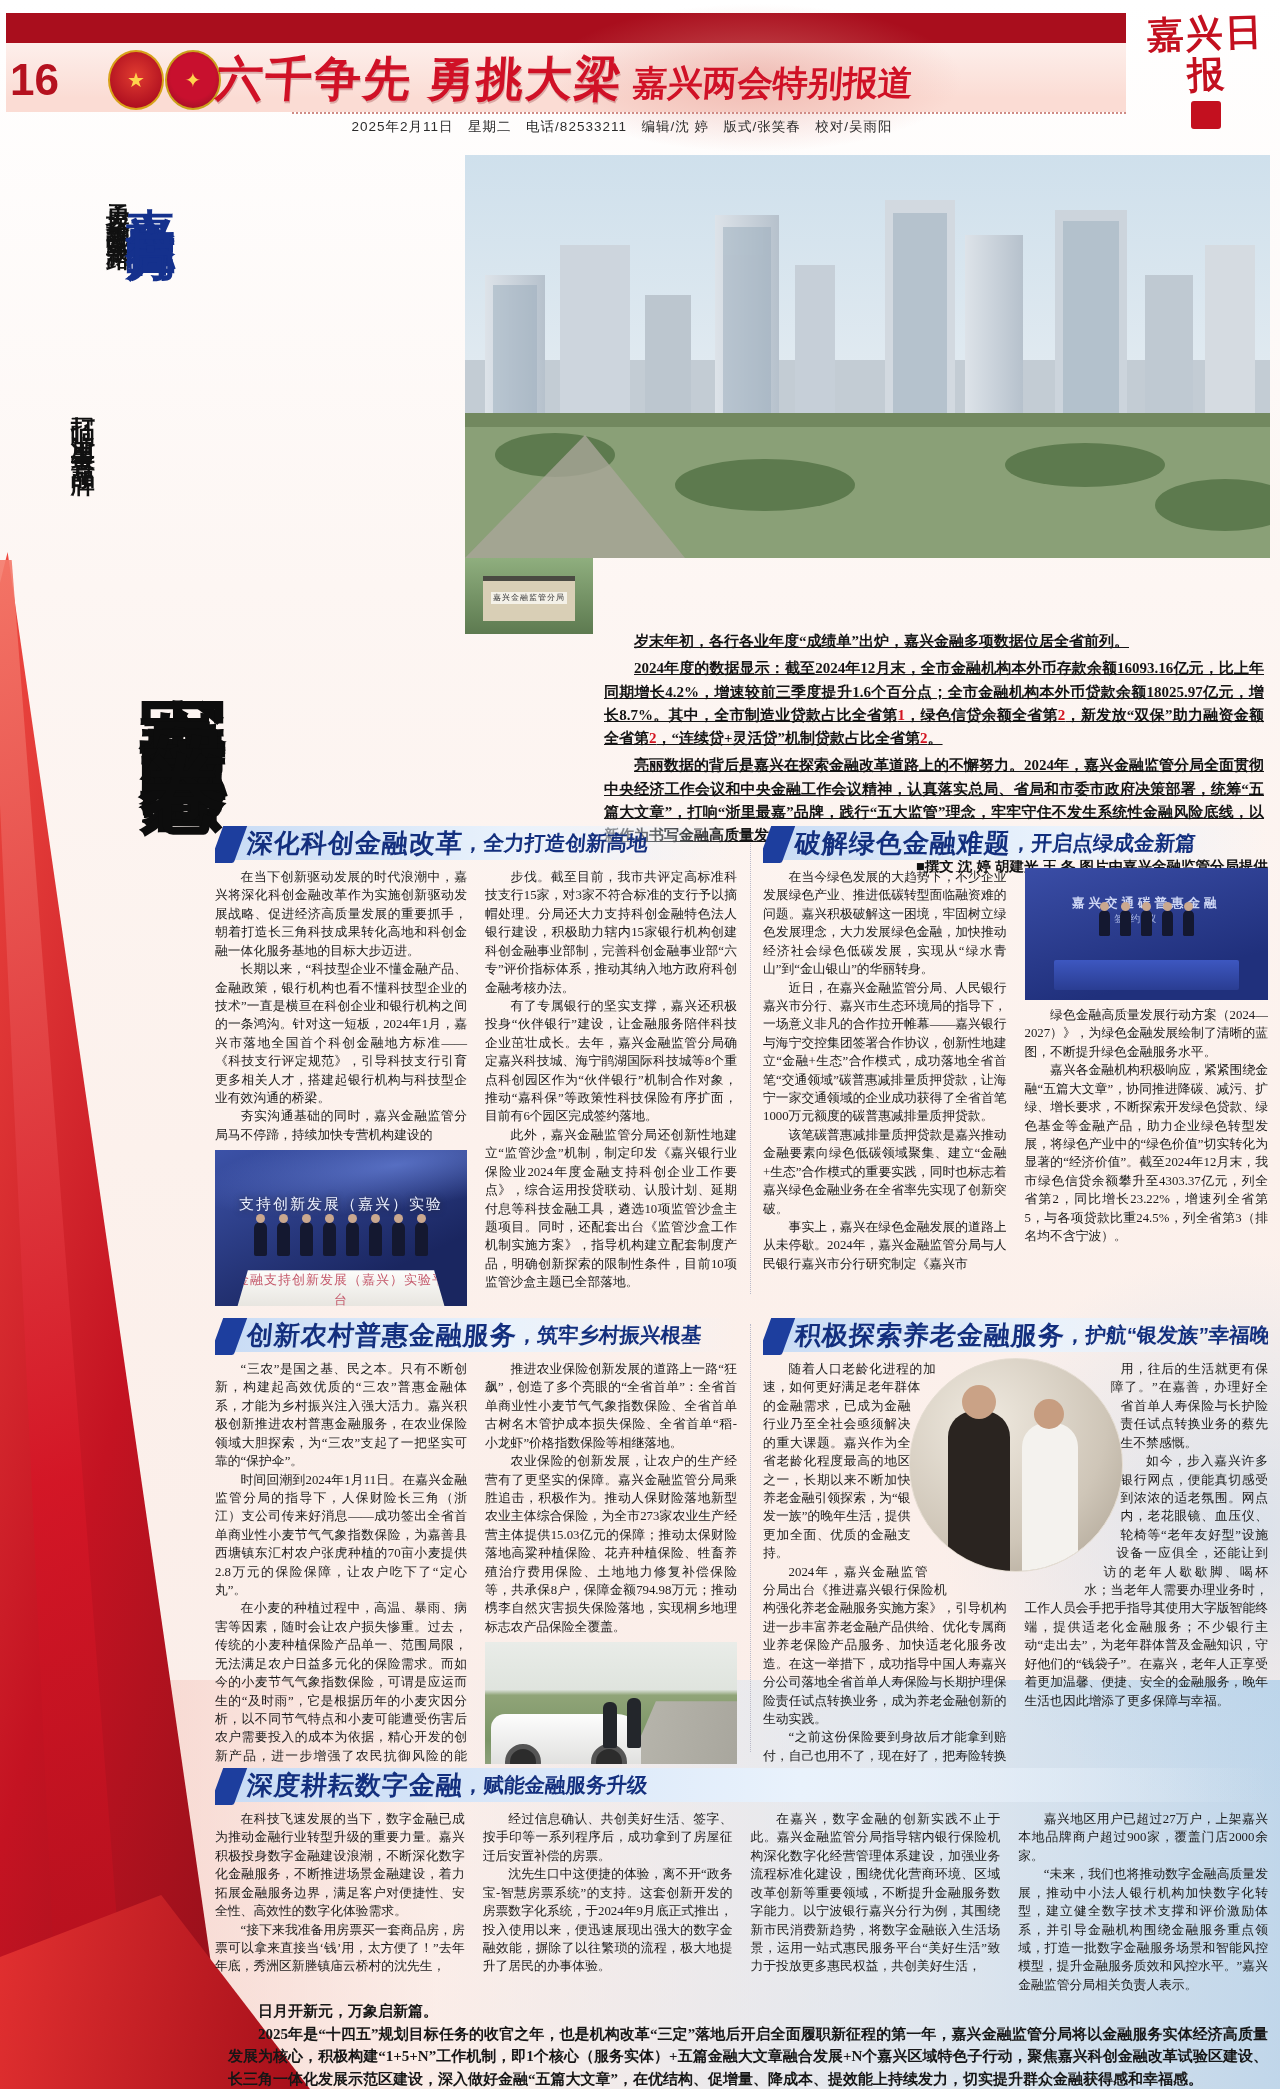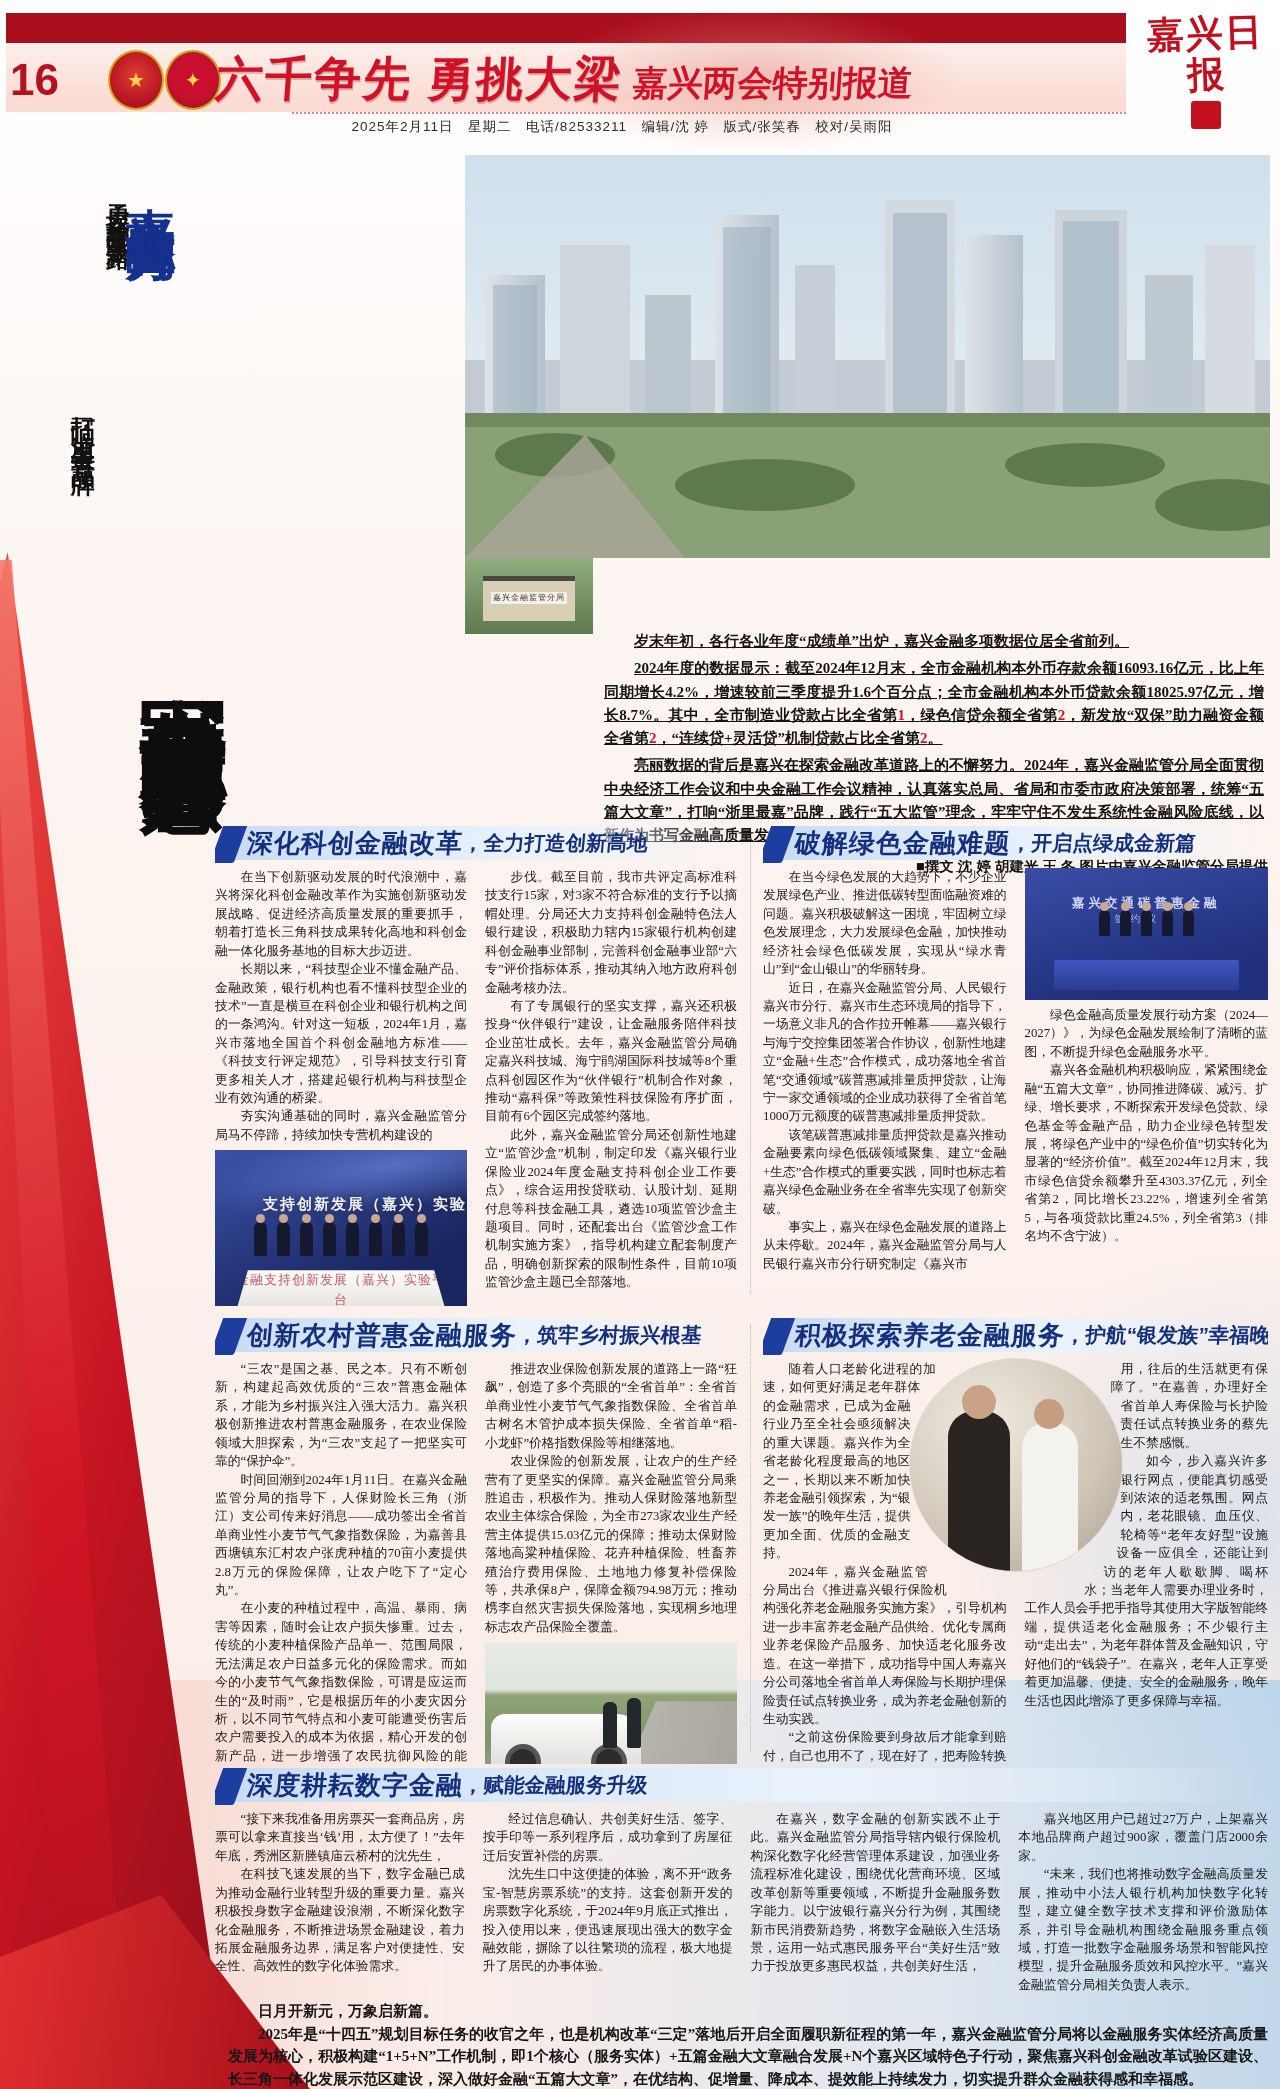--- a/index.html
+++ b/index.html
@@ -77,21 +77,21 @@
   .shead .h1{font-size:26px;font-weight:900;color:#132f7e;transform:skewX(-5deg);margin-left:18px;letter-spacing:1px;}
   .shead .h2{font-size:20.5px;font-weight:900;color:#132f7e;transform:skewX(-5deg);}
   .cols{display:flex;gap:18px;}
   .col{flex:1;min-width:0;font-family:"Liberation Serif",serif;font-size:12.8px;line-height:1.44;text-align:justify;color:#1b1b1b;}
   .col p{margin:0;text-indent:2em;}
   .vsep{position:absolute;border-left:1px dotted #b9b9c8;width:0;z-index:2;}
   
   .fig{position:relative;margin-top:6px;overflow:hidden;}
   .fig-stage{height:172px;background:linear-gradient(155deg,#3c52a8,#1a2660 70%);}
   .fig-stage .beam{position:absolute;left:-20px;top:-30px;width:160%;height:90px;background:radial-gradient(ellipse,rgba(130,160,255,.5),transparent 70%);transform:rotate(-8deg);}
-  .fig-stage .cap{position:absolute;left:0;right:0;top:44px;text-align:right;color:#eef2ff;font-weight:700;font-size:15px;letter-spacing:2px;text-shadow:0 0 6px #223;}
+  .fig-stage .cap{position:absolute;left:0;right:0;top:44px;text-align:center;color:#eef2ff;font-weight:400;font-size:15px;letter-spacing:2px;text-shadow:0 0 6px #223;}
   .people{position:absolute;left:0;right:0;display:flex;justify-content:center;gap:10px;}
   .fig-stage .people{top:72px;}
   .person{width:13px;height:34px;background:#141830;border-radius:6px 6px 2px 2px;}
   .person::before{content:"";display:block;width:9px;height:9px;border-radius:50%;background:#caa88f;margin:-8px auto 1px;}
   .fig-stage .table{position:absolute;left:8%;right:8%;bottom:8px;height:44px;background:linear-gradient(#fdfdfb,#e3e0da);
     clip-path:polygon(6% 0,94% 0,100% 100%,0 100%);text-align:center;}
   .fig-stage .table span{font-size:13px;color:#c4586a;line-height:20px;letter-spacing:1px;}
   .fig-sign{height:132px;background:linear-gradient(165deg,#3a4da6,#20307c 75%);margin-top:0;margin-bottom:6px;}
   .fig-sign .cap1{position:absolute;left:0;right:0;top:26px;text-align:center;color:#dfe7ff;font-size:12.5px;font-weight:700;letter-spacing:4px;opacity:.9;}
   .fig-sign .cap2{position:absolute;left:0;right:0;top:44px;text-align:center;color:#cdd8f8;font-size:10px;letter-spacing:6px;opacity:.75;}
@@ -325,22 +325,22 @@
     </div>
   </div>
 
   <div class="section s5">
     <div class="shead">
       <span class="h1">深度耕耘数字金融</span>
         <span class="h2">，赋能金融服务升级</span>
     </div>
     <div class="cols">
       <div class="col">
+        <p>在科技飞速发展的当下，数字金融已成为推动金融行业转型升级的重要力量。嘉兴积极投身数字金融建设浪潮，不断深化数字化金融服务，不断推进场景金融建设，着力拓展金融服务边界，满足客户对便捷性、安全性、高效性的数字化体验需求。</p>
         <p>“接下来我准备用房票买一套商品房，房票可以拿来直接当‘钱’用，太方便了！”去年年底，秀洲区新塍镇庙云桥村的沈先生，</p>
-        <p>在科技飞速发展的当下，数字金融已成为推动金融行业转型升级的重要力量。嘉兴积极投身数字金融建设浪潮，不断深化数字化金融服务，不断推进场景金融建设，着力拓展金融服务边界，满足客户对便捷性、安全性、高效性的数字化体验需求。</p>
       </div>
       <div class="col">
         <p>经过信息确认、共创美好生活、签字、按手印等一系列程序后，成功拿到了房屋征迁后安置补偿的房票。</p>
         <p>沈先生口中这便捷的体验，离不开“政务宝-智慧房票系统”的支持。这套创新开发的房票数字化系统，于2024年9月底正式推出，投入使用以来，便迅速展现出强大的数字金融效能，摒除了以往繁琐的流程，极大地提升了居民的办事体验。</p>
       </div>
       <div class="col">
         <p>在嘉兴，数字金融的创新实践不止于此。嘉兴金融监管分局指导辖内银行保险机构深化数字化经营管理体系建设，加强业务流程标准化建设，围绕优化营商环境、区域改革创新等重要领域，不断提升金融服务数字能力。以宁波银行嘉兴分行为例，其围绕新市民消费新趋势，将数字金融嵌入生活场景，运用一站式惠民服务平台“美好生活”致力于投放更多惠民权益，共创美好生活，</p>
       </div>
       <div class="col">
         <p>嘉兴地区用户已超过27万户，上架嘉兴本地品牌商户超过900家，覆盖门店2000余家。</p>

